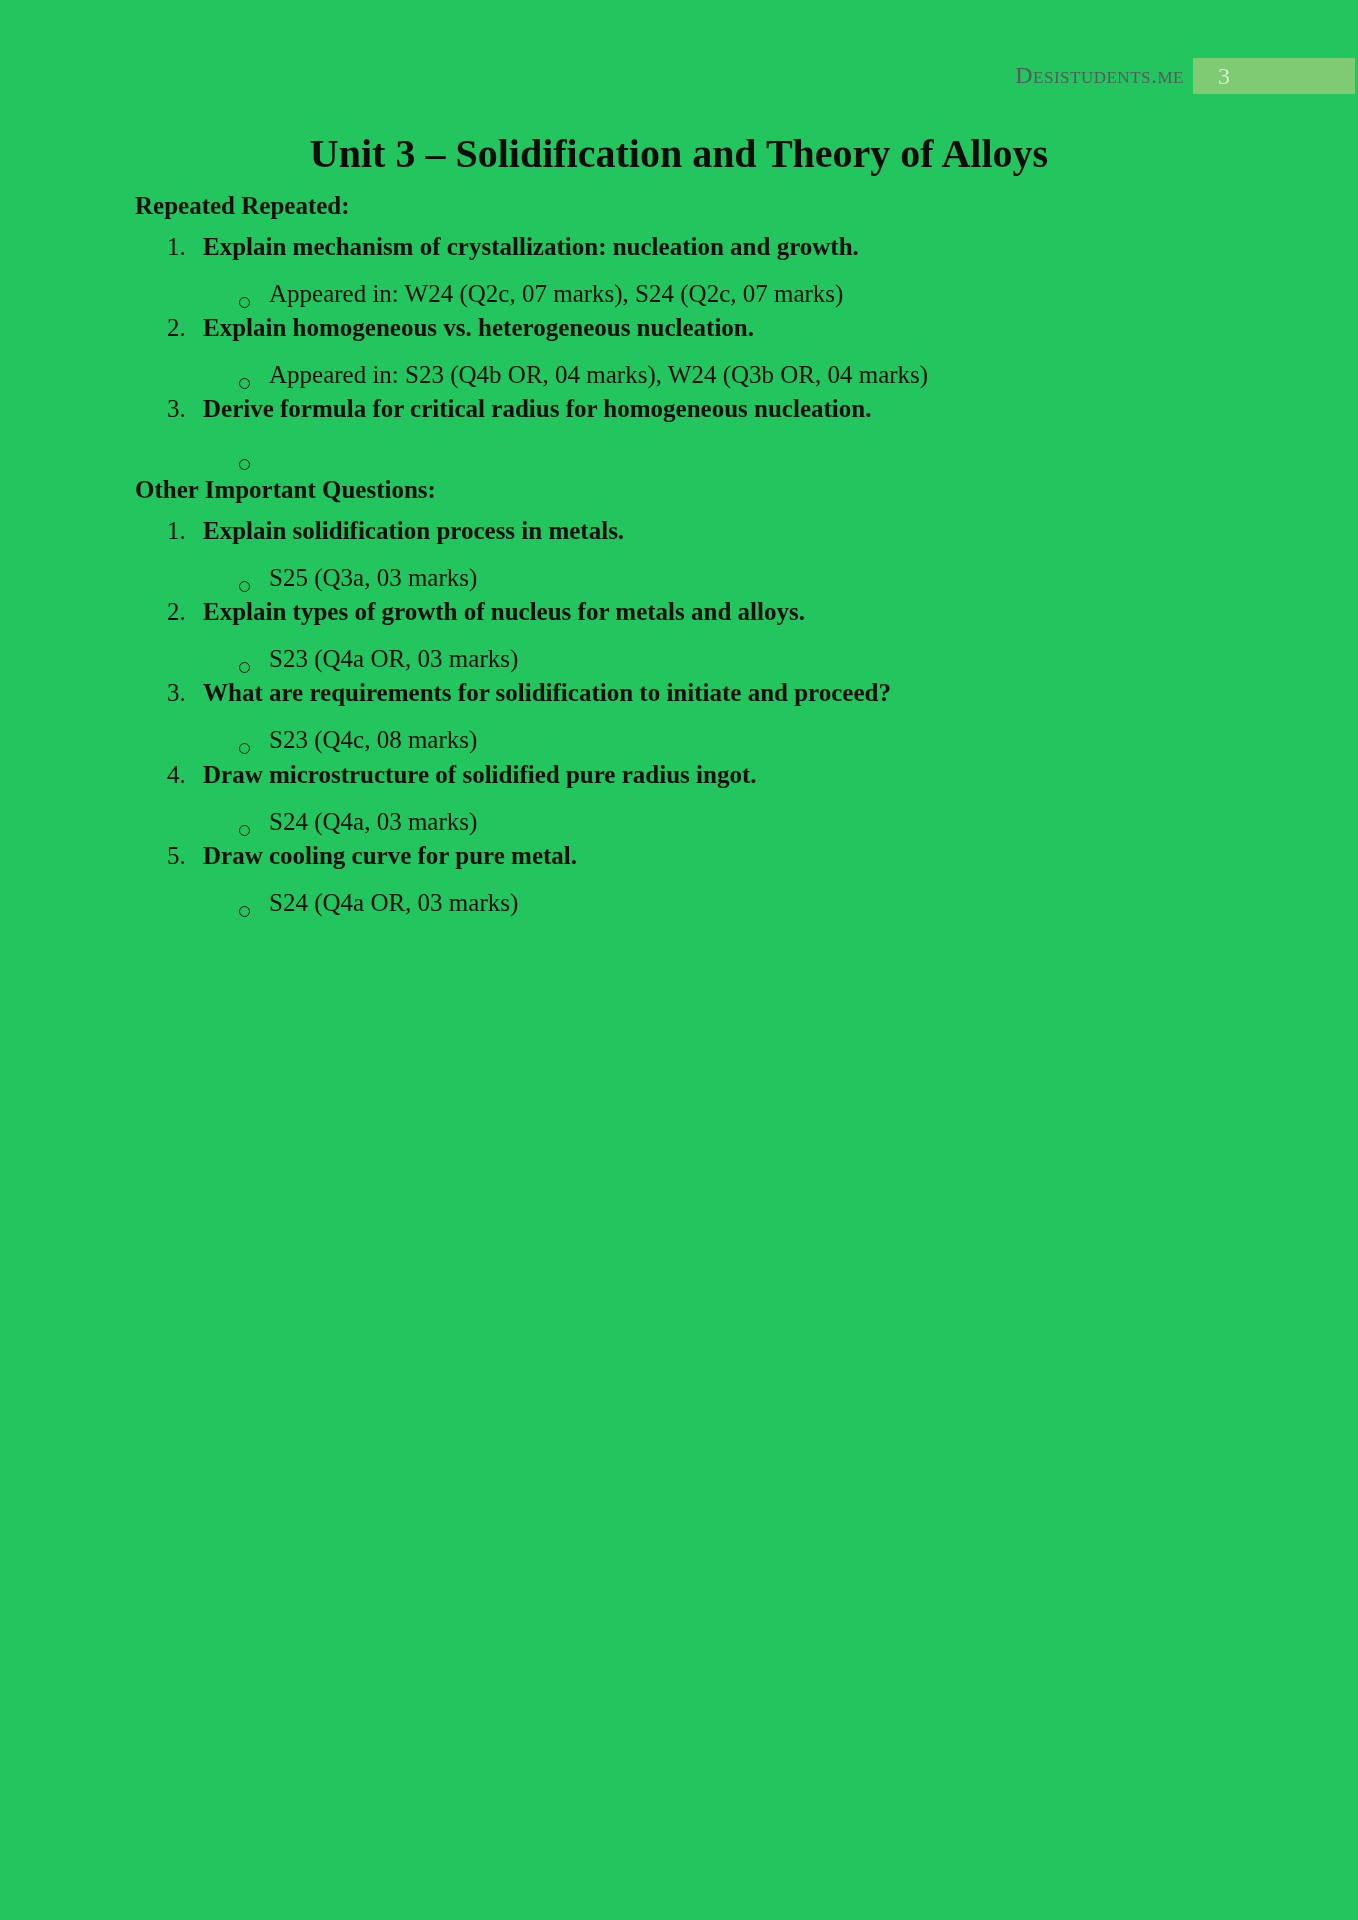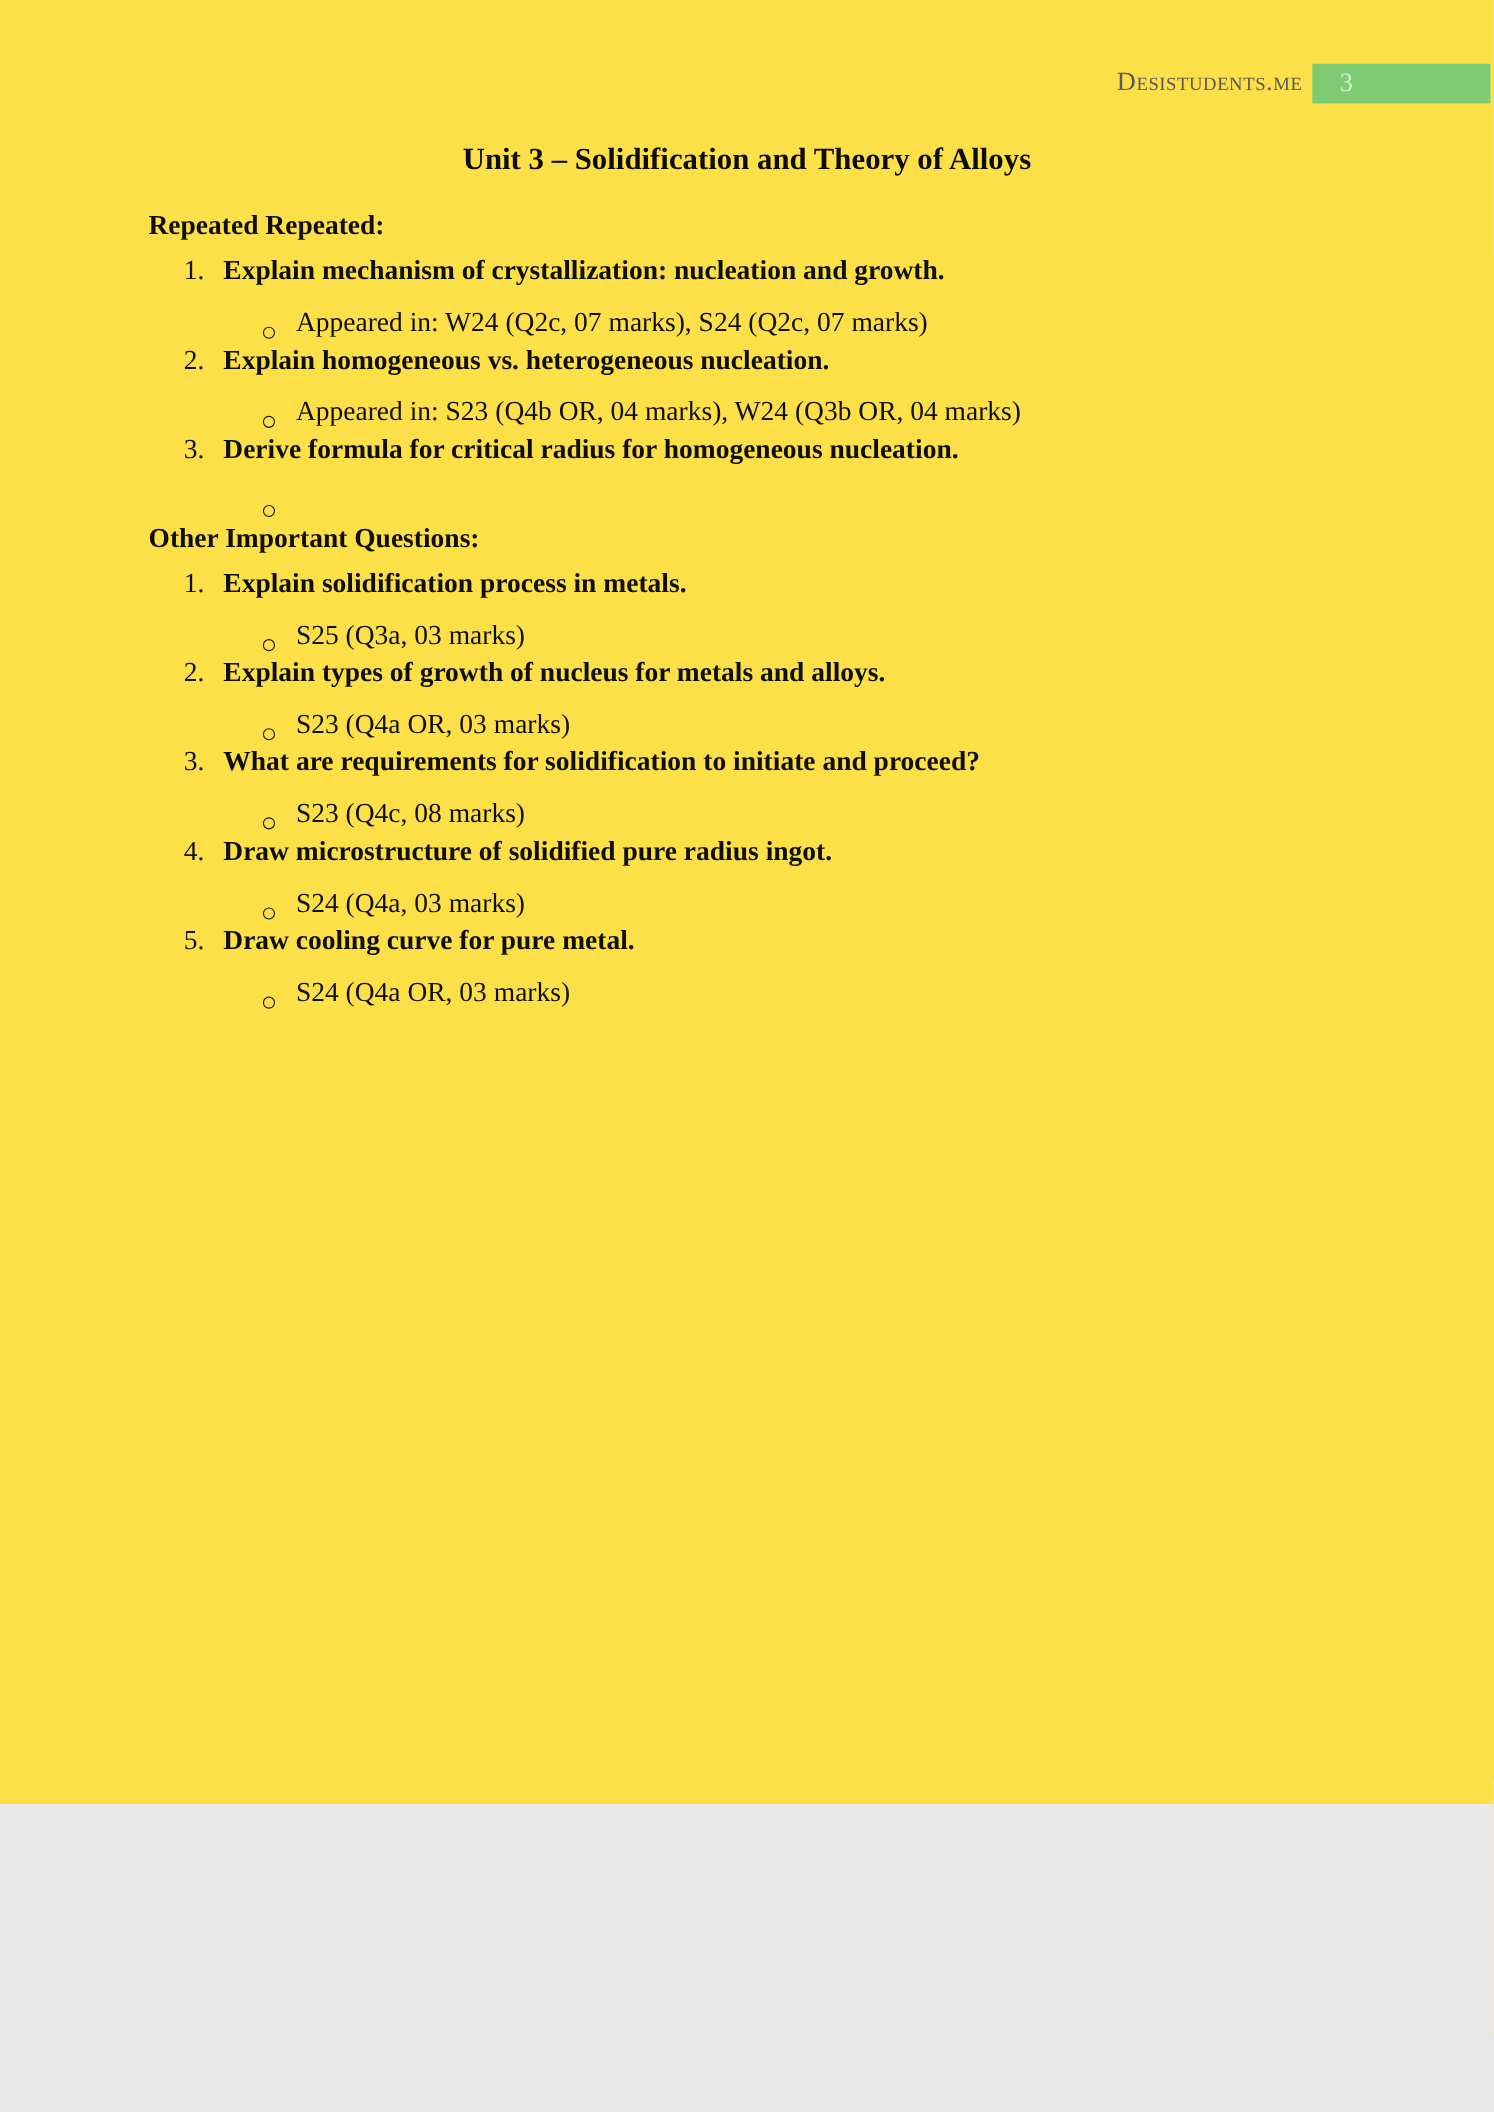--- a/index.html
+++ b/index.html
@@ -1,21 +1,21 @@
 <!DOCTYPE html>
 <html><head>
 <meta charset="utf-8">
 <style>
   html, body { margin: 0; padding: 0; background: #e8e8e8; }
   .page {
     position: relative;
     width: 1358px;
-    height: 1640px;
+    height: 1920px;
     margin: 0 auto;
-    background: #fde047;
+    background: #22c55e;
     font-family: "Liberation Serif", "DejaVu Serif", serif;
     color: #0f0f0f;
     overflow: hidden;
   }
 
   
   .hdr {
     position: absolute;
     top: 58px;
     right: 3px;
@@ -46,21 +46,21 @@
   }
 
   
   .title {
     position: absolute;
     top: 130px;
     left: 0;
     width: 100%;
     margin: 0;
     text-align: center;
-    font-size: 28px;
+    font-size: 40px;
     font-weight: bold;
     color: #0c0c0c;
   }
 
   
   .content {
     position: absolute;
     top: 186px;
     left: 0;
     width: 1358px;

